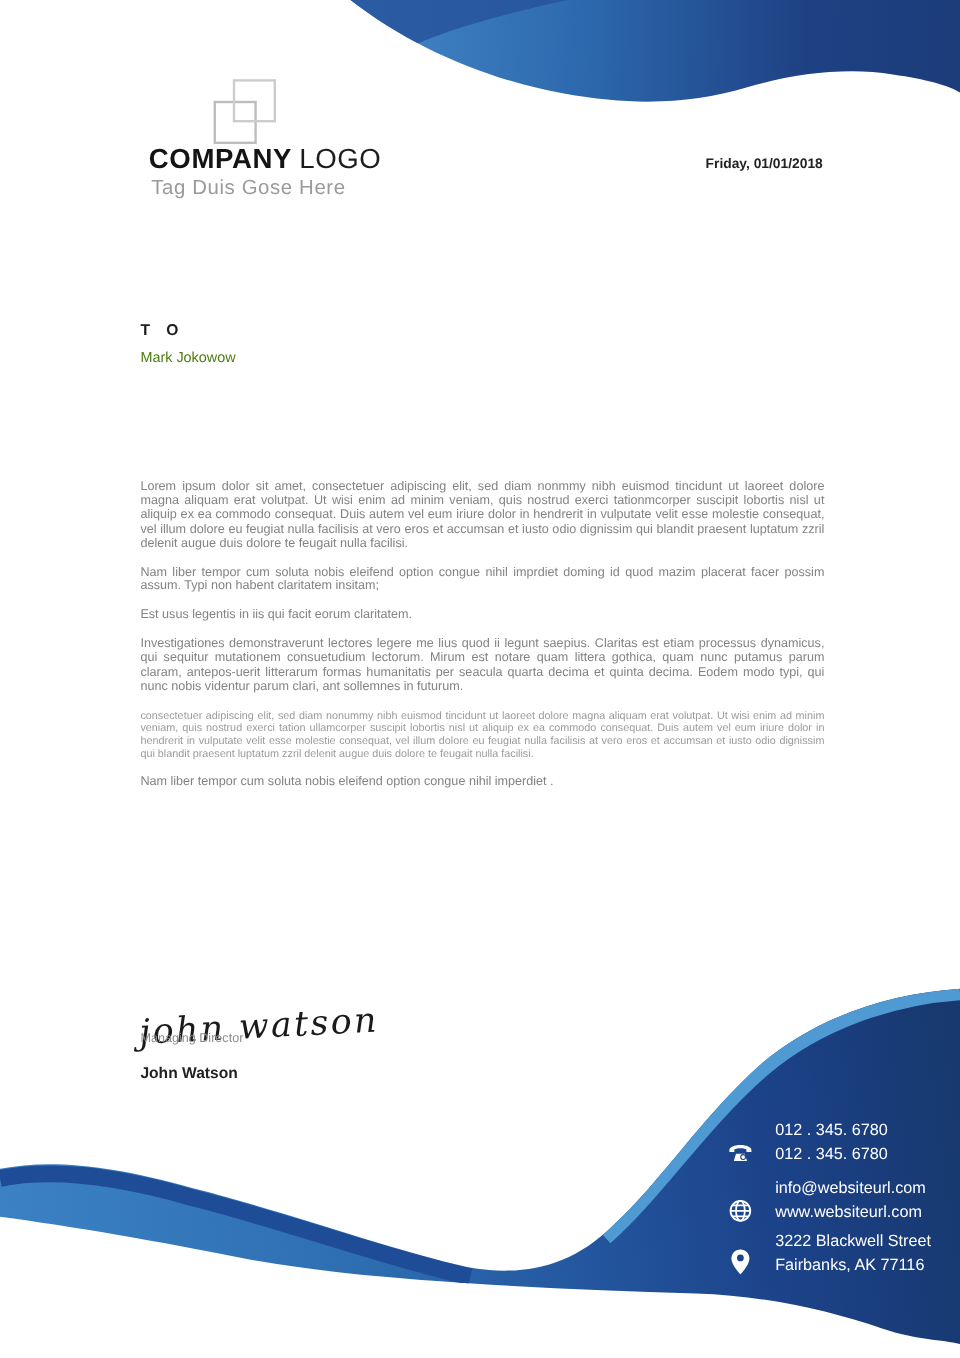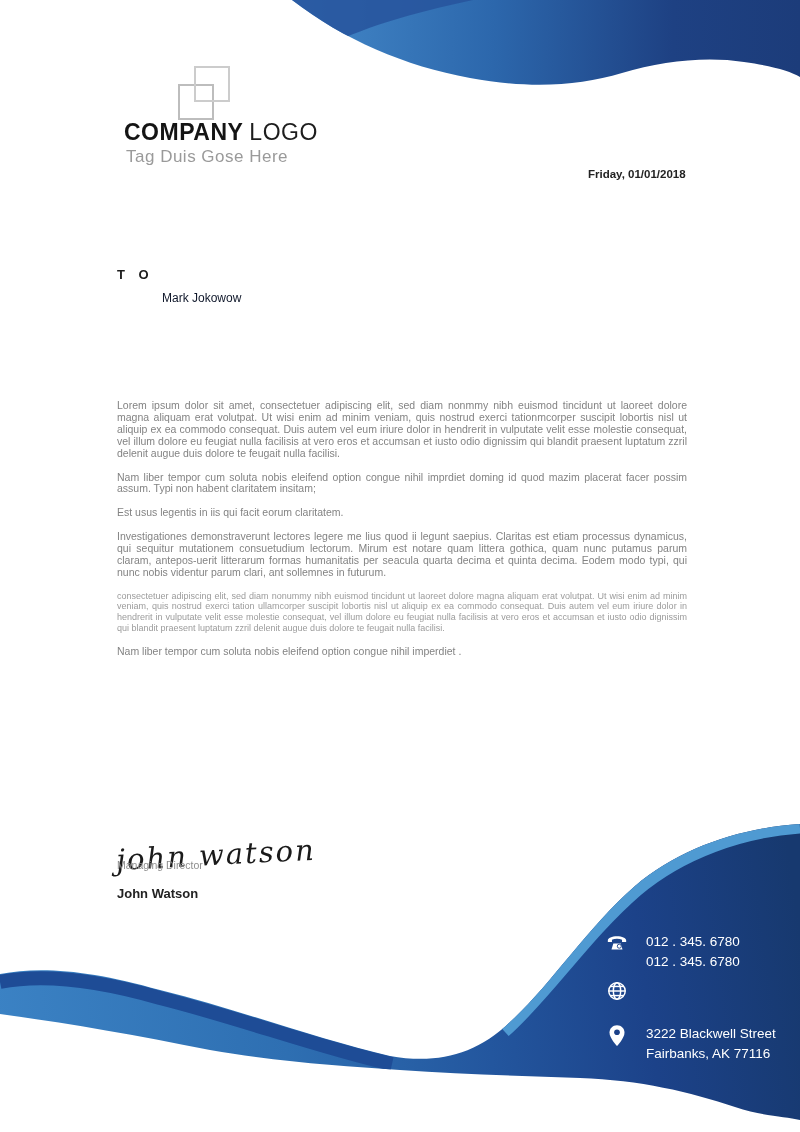--- a/index.html
+++ b/index.html
@@ -9,42 +9,42 @@
   .abs{position:absolute;}
 
   
   .logo-square{position:absolute;width:32px;height:32px;background:transparent;}
   .sq1{border:2px solid #bdbdbd;left:178px;top:84px;}
   .sq2{border:2px solid #cccccc;left:194px;top:66px;}
   .company-line{left:124px;top:119px;font-size:23px;color:#141414;letter-spacing:.5px;white-space:nowrap;}
   .company-bold{font-weight:bold;}
   .company-light{font-weight:400;color:#1d1d1d;margin-left:6px;}
   .tagline{left:126px;top:147px;font-size:17px;color:#9a9a9a;letter-spacing:.5px;}
-  .date{left:588px;top:131px;font-size:11.5px;font-weight:600;color:#232323;margin-top:37px;}
+  .date{left:588px;top:131px;font-size:11.5px;font-weight:600;color:#232323;}
 
   
   .to-heading{left:117px;top:267px;font-size:13px;font-weight:bold;letter-spacing:5px;color:#1c1c1c;}
-  .to-name{left:117px;top:291px;font-size:12px;color:#0f172a;margin-left:45px;}
+  .to-name{left:117px;top:291px;font-size:12px;color:#4d7c0f;}
   .to-lines{left:119px;top:311px;font-size:10.5px;color:#8b8b8b;line-height:15.6px;}
 
   
   .body-copy{left:117px;top:400px;width:570px;color:#838383;}
   .para{font-size:10.5px;line-height:11.9px;text-align:justify;margin:0 0 12px 0;}
   .para-small{font-size:9px;line-height:10.6px;color:#9b9b9b;text-align:justify;margin:0 0 13px 0;}
   .para-last{font-size:10.5px;line-height:11.9px;margin:0;}
 
   
   .sig-script{left:117px;top:843px;font-family:"DejaVu Serif", serif;font-style:italic;
               font-size:29px;color:#1a1a1a;letter-spacing:2px;transform:rotate(-3deg);
               transform-origin:left bottom;white-space:nowrap;}
   .sig-name{left:117px;top:886px;font-size:13px;font-weight:600;color:#222222;}
   .sig-title{left:117px;top:859px;font-size:10.5px;color:#8d8d8d;}
 
   
-  .contact-group{position:absolute;left:604px;display:flex;align-items:flex-start;gap:16px;color:#ffffff;}
+  .contact-group{position:absolute;left:604px;display:flex;align-items:flex-end;gap:16px;color:#ffffff;}
   .contact-icon{width:26px;display:flex;justify-content:center;align-items:center;flex:0 0 26px;}
   .contact-lines{font-size:13.5px;line-height:20px;white-space:nowrap;}
   .cg1{top:932px;}
   .cg2{top:980px;}
   .cg3{top:1024px;}
 </style>
 </head>
 <body>
 
 <div class="page">
@@ -137,20 +137,24 @@
   <div class="contact-group cg2">
     <span class="contact-icon">
       <svg width="22" height="22" viewBox="0 0 24 24" fill="none" stroke="#ffffff" stroke-width="1.6">
         <circle cx="12" cy="12" r="9"></circle>
         <ellipse cx="12" cy="12" rx="4" ry="9"></ellipse>
         <line x1="3" y1="12" x2="21" y2="12"></line>
         <line x1="4.3" y1="7" x2="19.7" y2="7"></line>
         <line x1="4.3" y1="17" x2="19.7" y2="17"></line>
       </svg>
     </span>
+    <span class="contact-lines">
+      <div>info@websiteurl.com</div>
+      <div>www.websiteurl.com</div>
+    </span>
   </div>
 
   <div class="contact-group cg3">
     <span class="contact-icon">
       <svg width="20" height="24" viewBox="0 0 24 28" fill="#ffffff">
         <path d="M12,1 C6.8,1 3,4.9 3,10 C3,16.5 12,26 12,26 C12,26 21,16.5 21,10 C21,4.9 17.2,1 12,1 Z"></path>
         <circle cx="12" cy="9.5" r="3.4" fill="#1c4289"></circle>
       </svg>
     </span>
     <span class="contact-lines">

